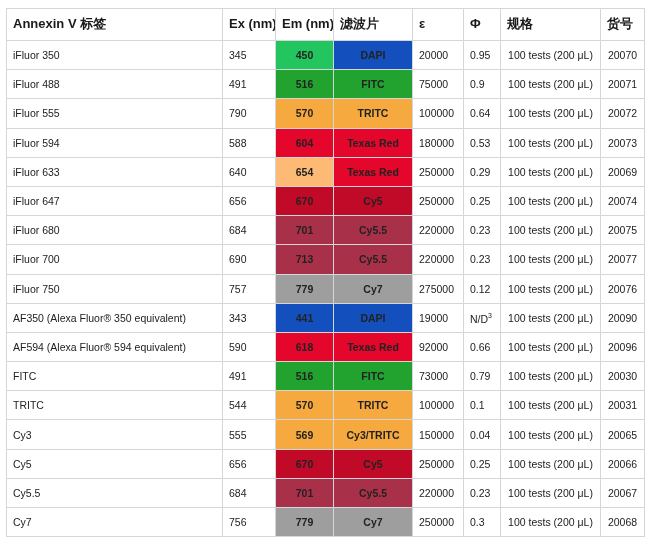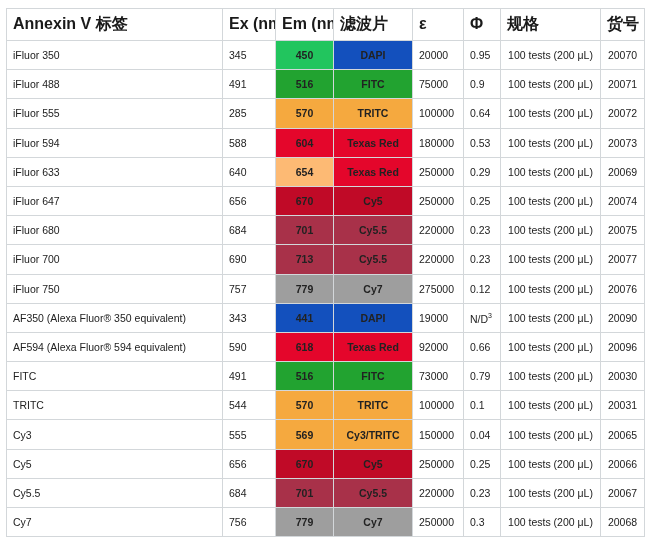--- a/index.html
+++ b/index.html
@@ -45,21 +45,21 @@
     box-sizing: border-box;
     white-space: nowrap;
     overflow: hidden;
   }
   table.spec-table thead th {
     height: 32px;
     font-weight: bold;
     color: #1a1a1a;
     text-align: left;
     background: #ffffff;
-    font-size: 16px;
+    font-size: 13px;
   }
   table.spec-table tbody td {
     height: 29.2px;
     background: #ffffff;
     color: #222222;
   }
   
   td.cell-name {
     text-align: left;
     color: #2f6ea5;
@@ -137,21 +137,21 @@
           <td class="cell-num">491</td>
           <td class="swatch" style="background: rgb(34, 163, 48);">516</td>
           <td class="swatch" style="background: rgb(34, 163, 48);">FITC</td>
           <td class="cell-num">75000</td>
           <td class="cell-num">0.9</td>
           <td class="cell-size">100 tests (200 μL)</td>
           <td class="cell-cat">20071</td>
         </tr>
         <tr>
           <td class="cell-name">iFluor 555</td>
-          <td class="cell-num">285</td>
+          <td class="cell-num">790</td>
           <td class="swatch" style="background: rgb(245, 169, 63);">570</td>
           <td class="swatch" style="background: rgb(245, 169, 63);">TRITC</td>
           <td class="cell-num">100000</td>
           <td class="cell-num">0.64</td>
           <td class="cell-size">100 tests (200 μL)</td>
           <td class="cell-cat">20072</td>
         </tr>
         <tr>
           <td class="cell-name">iFluor 594</td>
           <td class="cell-num">588</td>

